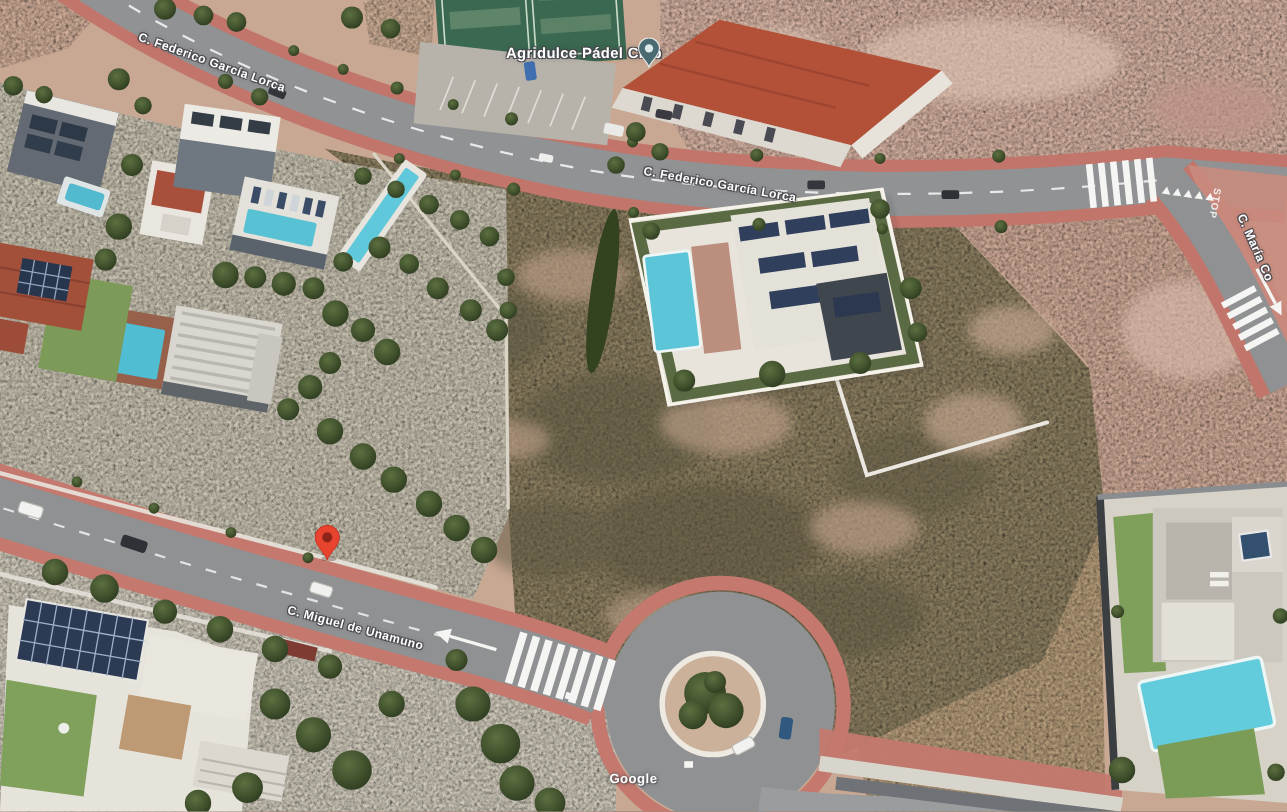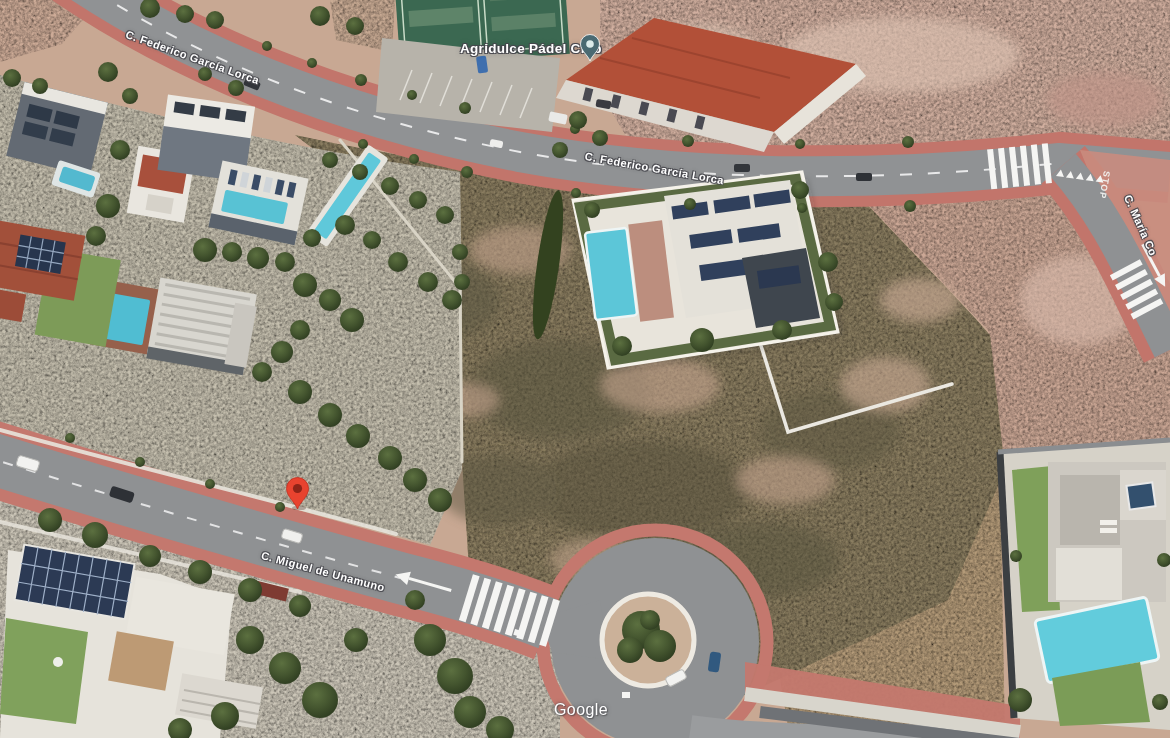--- a/index.html
+++ b/index.html
@@ -9,21 +9,21 @@
   .ovl{position:absolute;white-space:nowrap;transform-origin:0 0;pointer-events:none;}
   .road-label{font-size:11px;font-weight:bold;color:#fff;letter-spacing:.45px;
     text-shadow:-1px -1px 0 rgba(72,72,78,.85),1px -1px 0 rgba(72,72,78,.85),
                 -1px 1px 0 rgba(72,72,78,.85),1px 1px 0 rgba(72,72,78,.85),
                 0 0 4px rgba(60,60,60,.55);}
   .poi-label{font-size:13.5px;font-weight:bold;color:#fff;letter-spacing:.3px;
     text-shadow:-1px -1px 0 rgba(70,70,76,.9),1px -1px 0 rgba(70,70,76,.9),
                 -1px 1px 0 rgba(70,70,76,.9),1px 1px 0 rgba(70,70,76,.9),
                 0 0 5px rgba(50,50,55,.5);}
   .stop-marking{font-size:9px;font-weight:bold;color:#f4f4f2;letter-spacing:1px;opacity:.92;}
-  .watermark{font-size:16px;font-weight:normal;color:#fff;letter-spacing:.4px;
+  .watermark{font-size:12px;font-weight:bold;color:#fff;letter-spacing:.4px;
     text-shadow:0 0 2px rgba(90,90,95,.9),0 0 4px rgba(70,70,75,.6),1px 1px 1px rgba(60,60,60,.55);}
   .pin{position:absolute;pointer-events:auto;}
 </style>
 </head>
 <body>
 
 <div id="stage">
 <svg class="scene" width="1170" height="738" viewBox="0 0 1170 738">
   <defs>
     <radialGradient id="treeG" cx="40%" cy="35%" r="70%">

